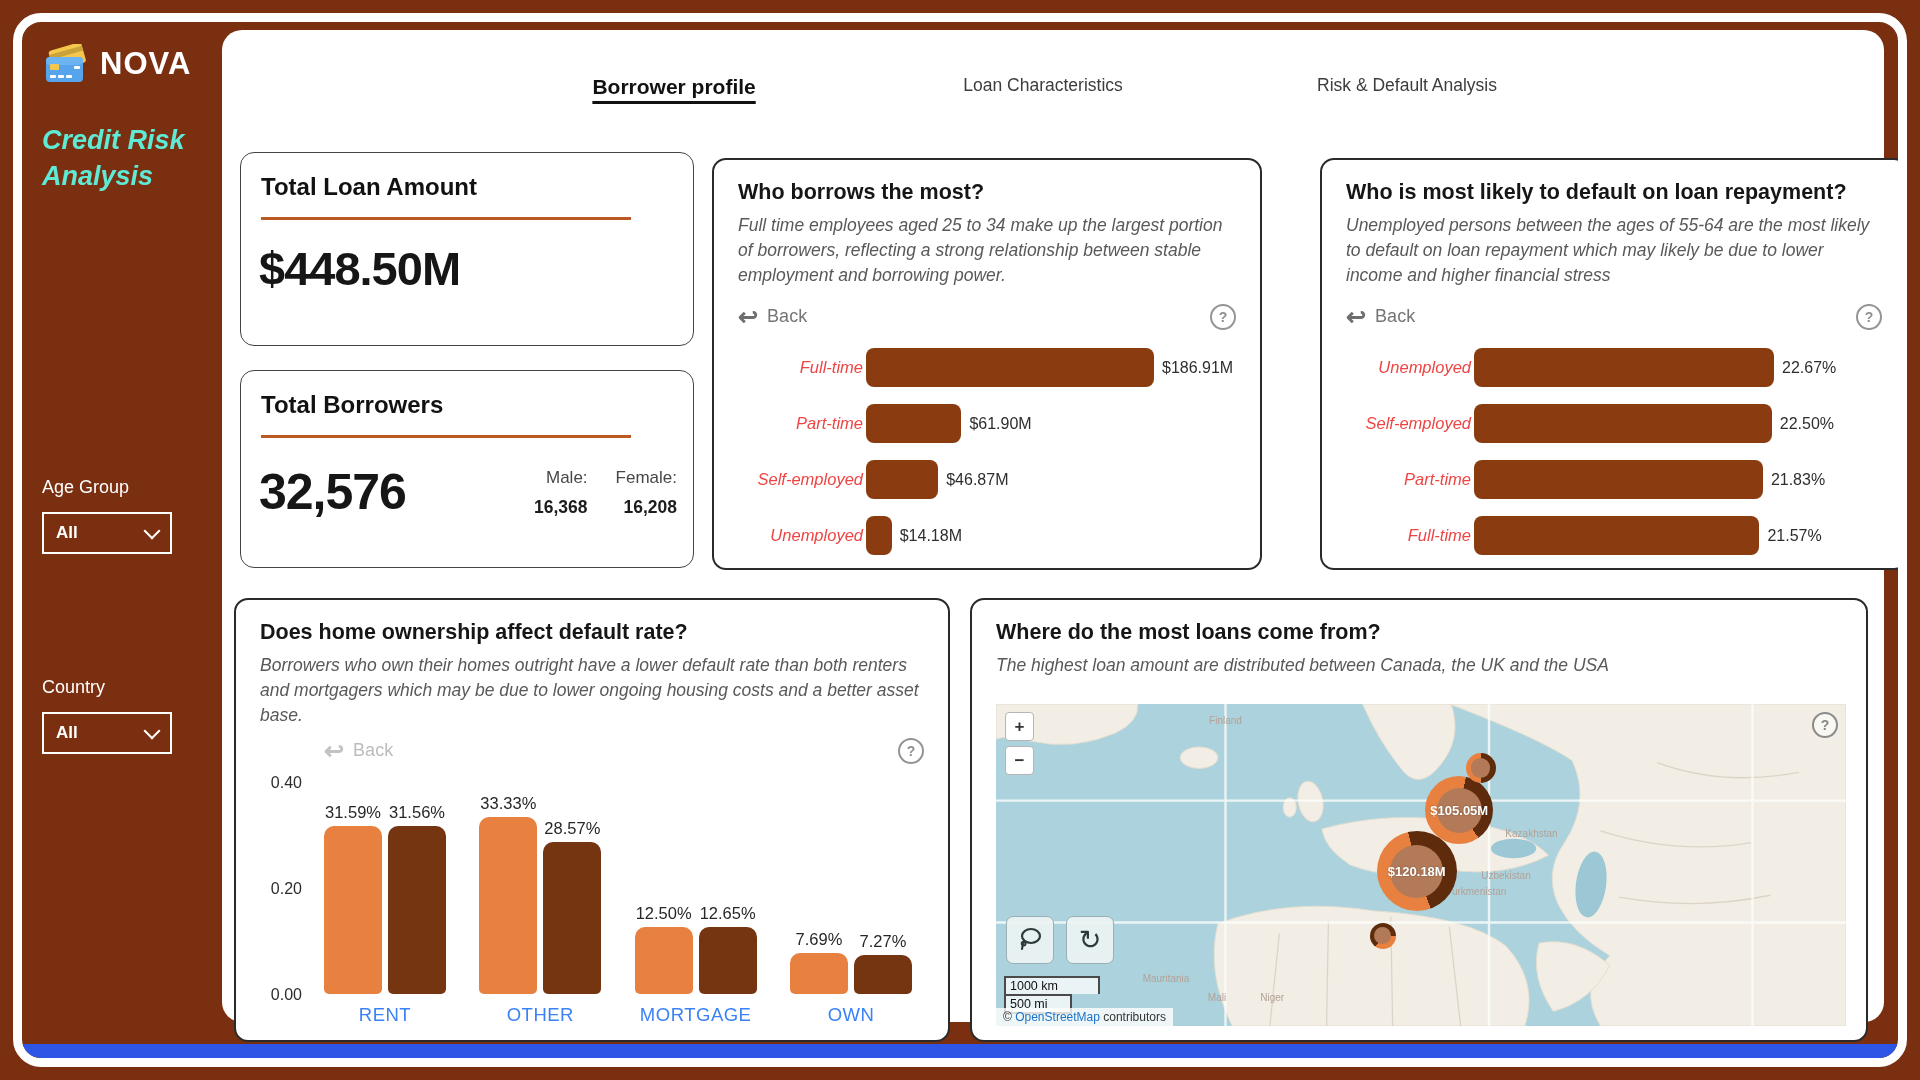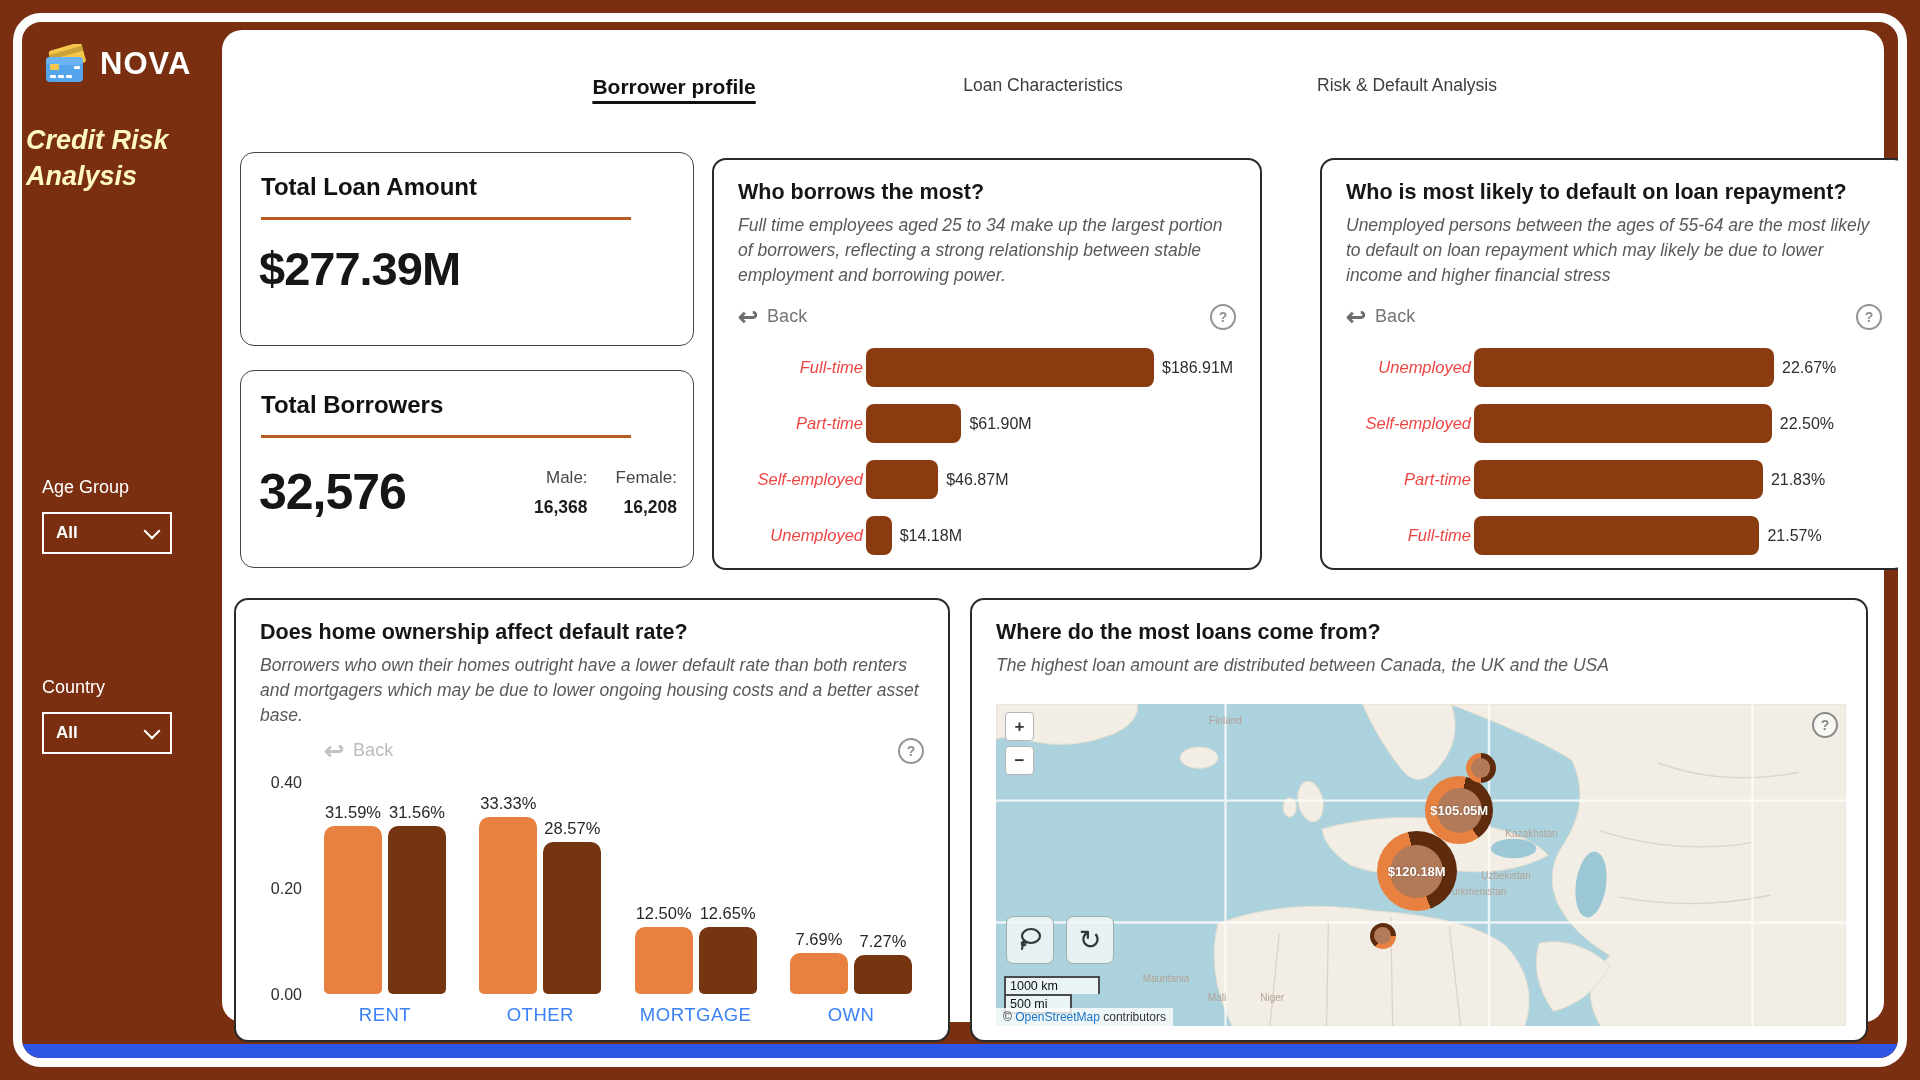--- a/index.html
+++ b/index.html
@@ -8,21 +8,21 @@
     background:#7A2F10;
     font-family:"Liberation Sans", sans-serif;
     -webkit-font-smoothing:antialiased;
   }
   .frame{position:absolute;inset:13px;border:9px solid #ffffff;border-radius:28px;background:#7A2F10;overflow:hidden;}
 
   
   .sidebar{position:absolute;left:0;top:0;width:200px;bottom:16px;}
   .brand-row{position:absolute;top:22px;left:20px;display:flex;align-items:center;gap:10px;}
   .brand-name{color:#fff;font-size:31px;font-weight:600;letter-spacing:1px;}
-  .app-title{position:absolute;top:100px;left:4px;width:160px;color:#fef9c3;font-size:27px;font-weight:700;font-style:italic;line-height:1.35;}
+  .app-title{position:absolute;top:100px;left:20px;width:160px;color:#5eead4;font-size:27px;font-weight:700;font-style:italic;line-height:1.35;}
   .filter-group{position:absolute;left:20px;width:150px;}
   .fg-age{top:455px;} .fg-country{top:655px;}
   .filter-label{color:#fff;font-size:18px;margin-bottom:14px;}
   .select-box{width:130px;height:42px;border:2px solid #fff;display:flex;align-items:center;justify-content:space-between;padding:0 12px;box-sizing:border-box;cursor:pointer;}
   .select-value{color:#fff;font-size:17px;font-weight:700;}
   .chev{width:10px;height:10px;border-right:2.5px solid #fff;border-bottom:2.5px solid #fff;transform:rotate(45deg);margin-top:-5px;}
 
   .bottom-bar{position:absolute;left:0;right:0;bottom:0;height:14px;background:#2D55E6;}
 
   
@@ -147,21 +147,21 @@
 
   <div class="main">
 
     <div class="tab tab-active">Borrower profile</div>
     <div class="tab tab-2">Loan Characteristics</div>
     <div class="tab tab-3">Risk &amp; Default Analysis</div>
 
     <div class="card kpi card-tla">
       <div class="kpi-title">Total Loan Amount</div>
       <div class="accent-line"></div>
-      <div class="kpi-value">$277.39M</div>
+      <div class="kpi-value">$448.50M</div>
     </div>
 
     <div class="card kpi card-tb">
       <div class="kpi-title">Total Borrowers</div>
       <div class="accent-line"></div>
       <div class="kpi-value">32,576</div>
       <div class="kpi-metrics" style="top:96px;">
         <div class="metric">
           <div class="metric-label">Male:</div>
           <div class="metric-value">16,368</div>

